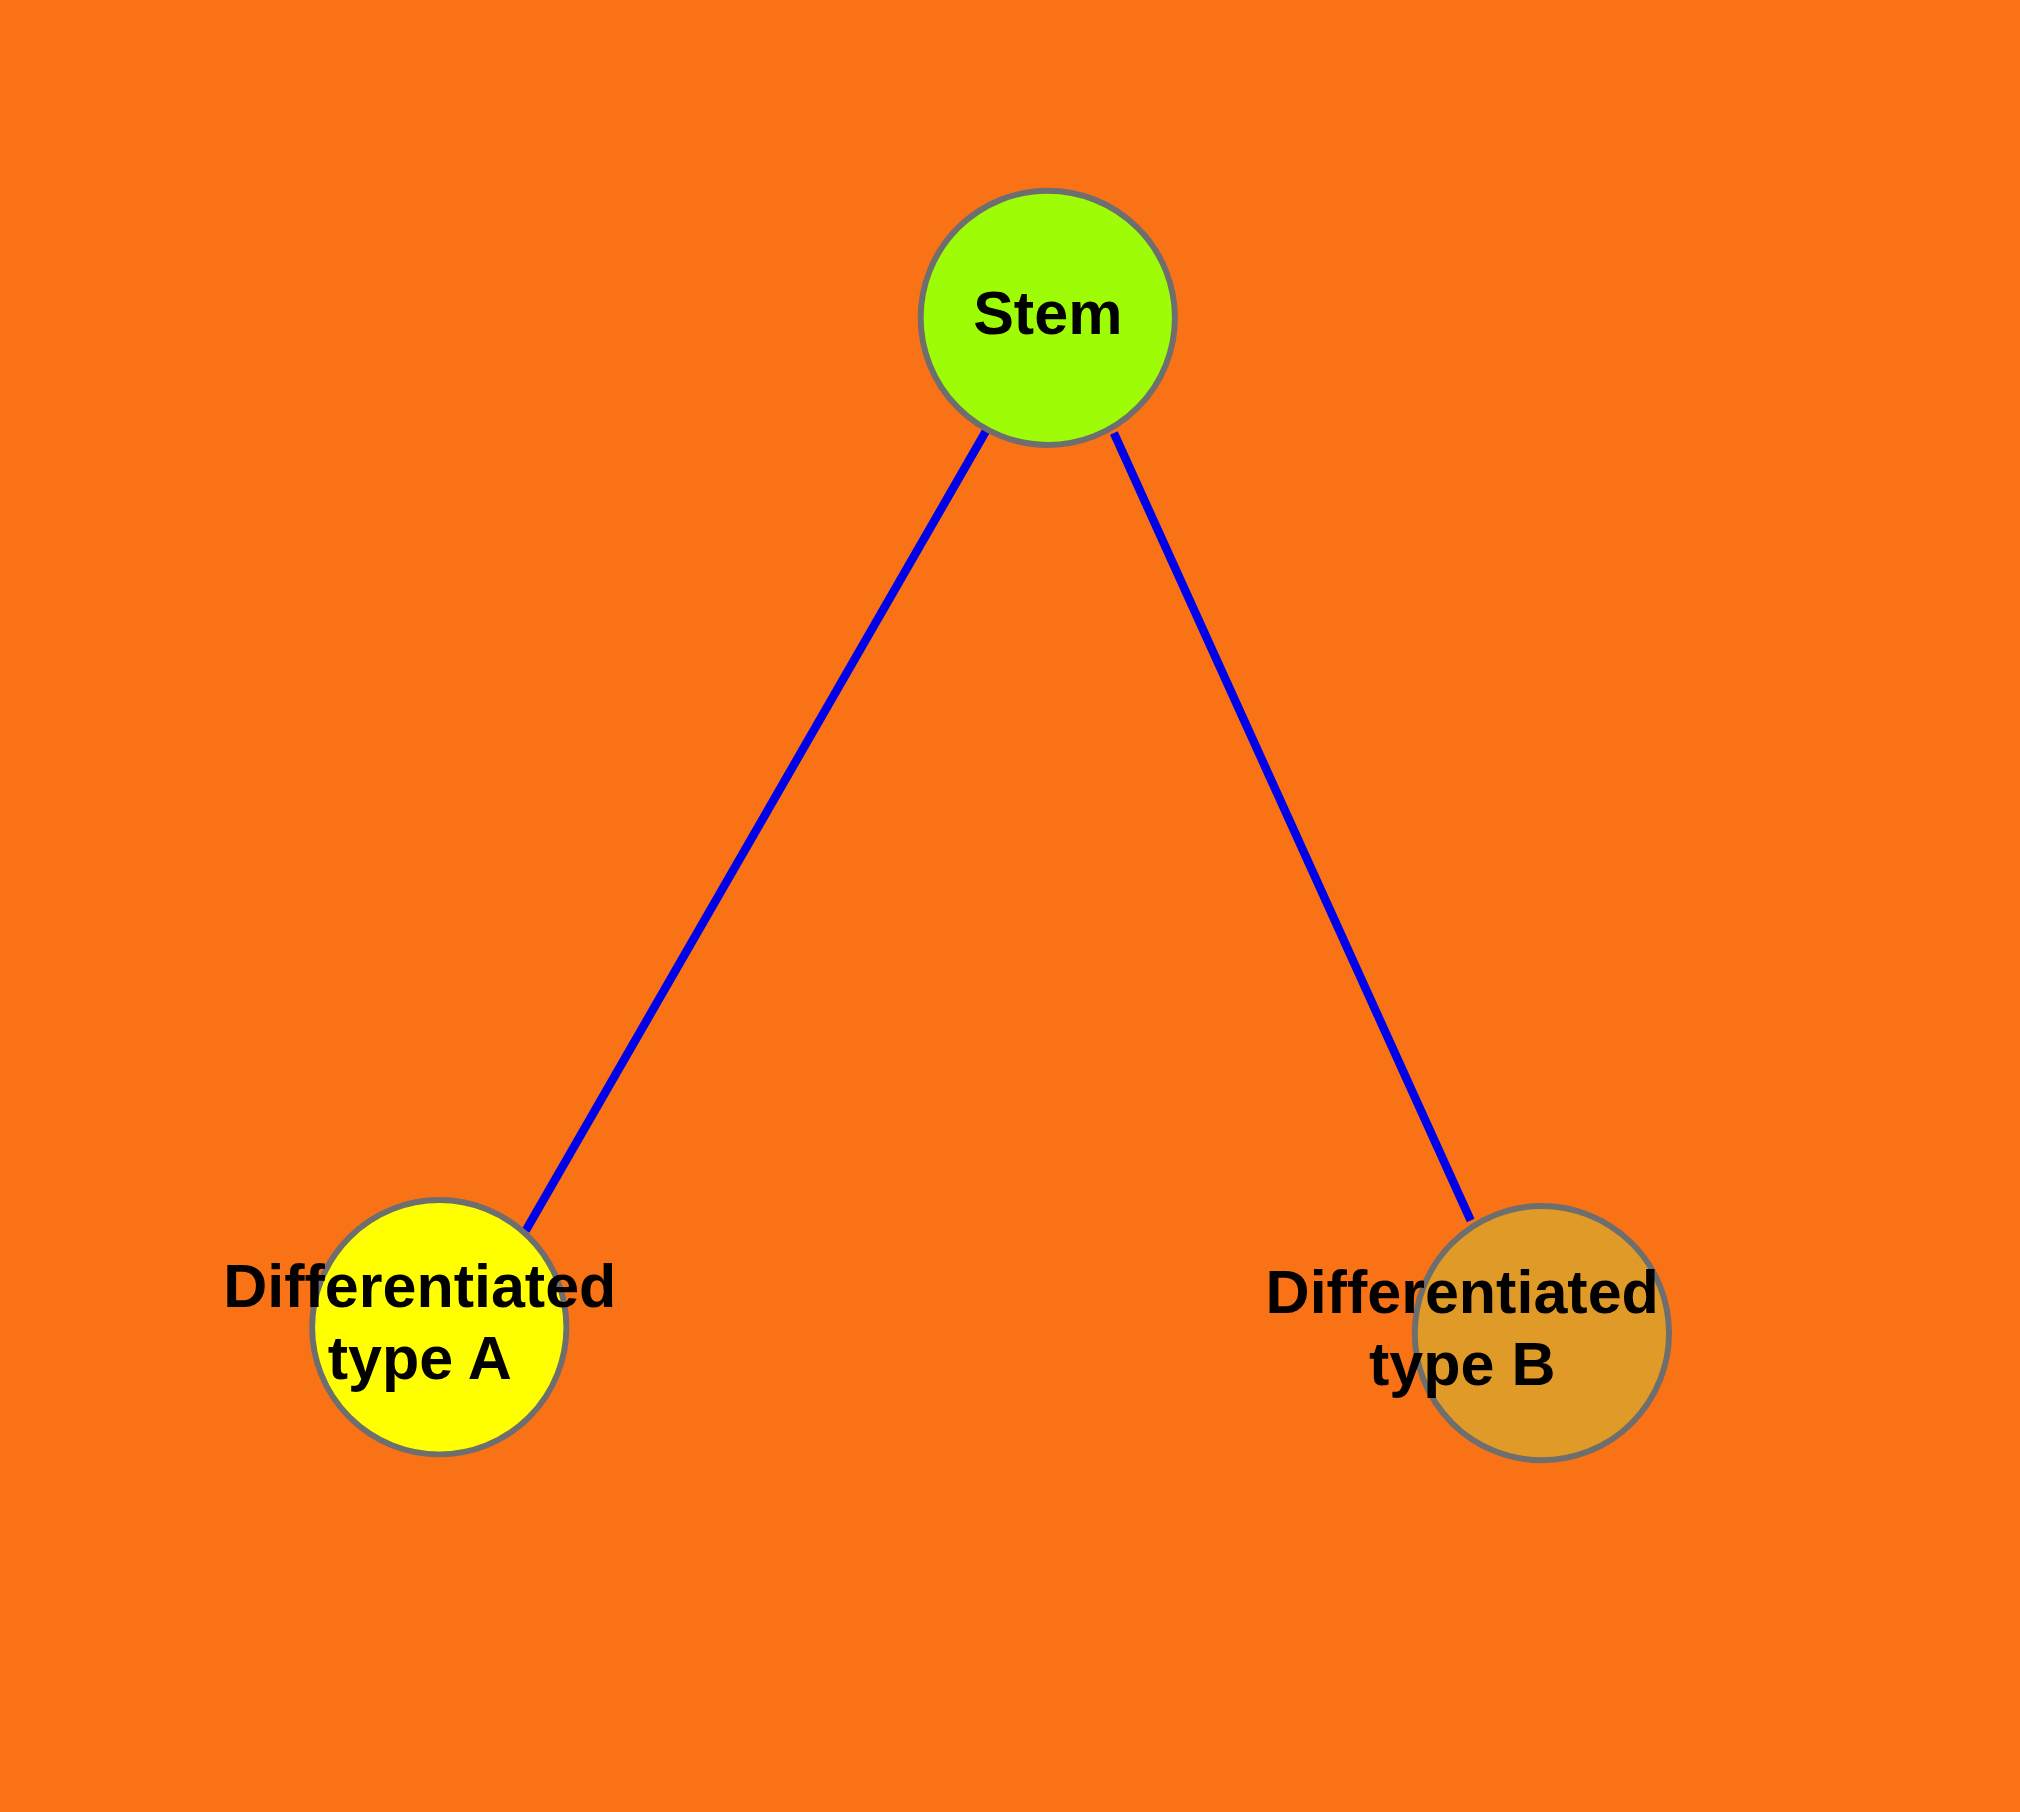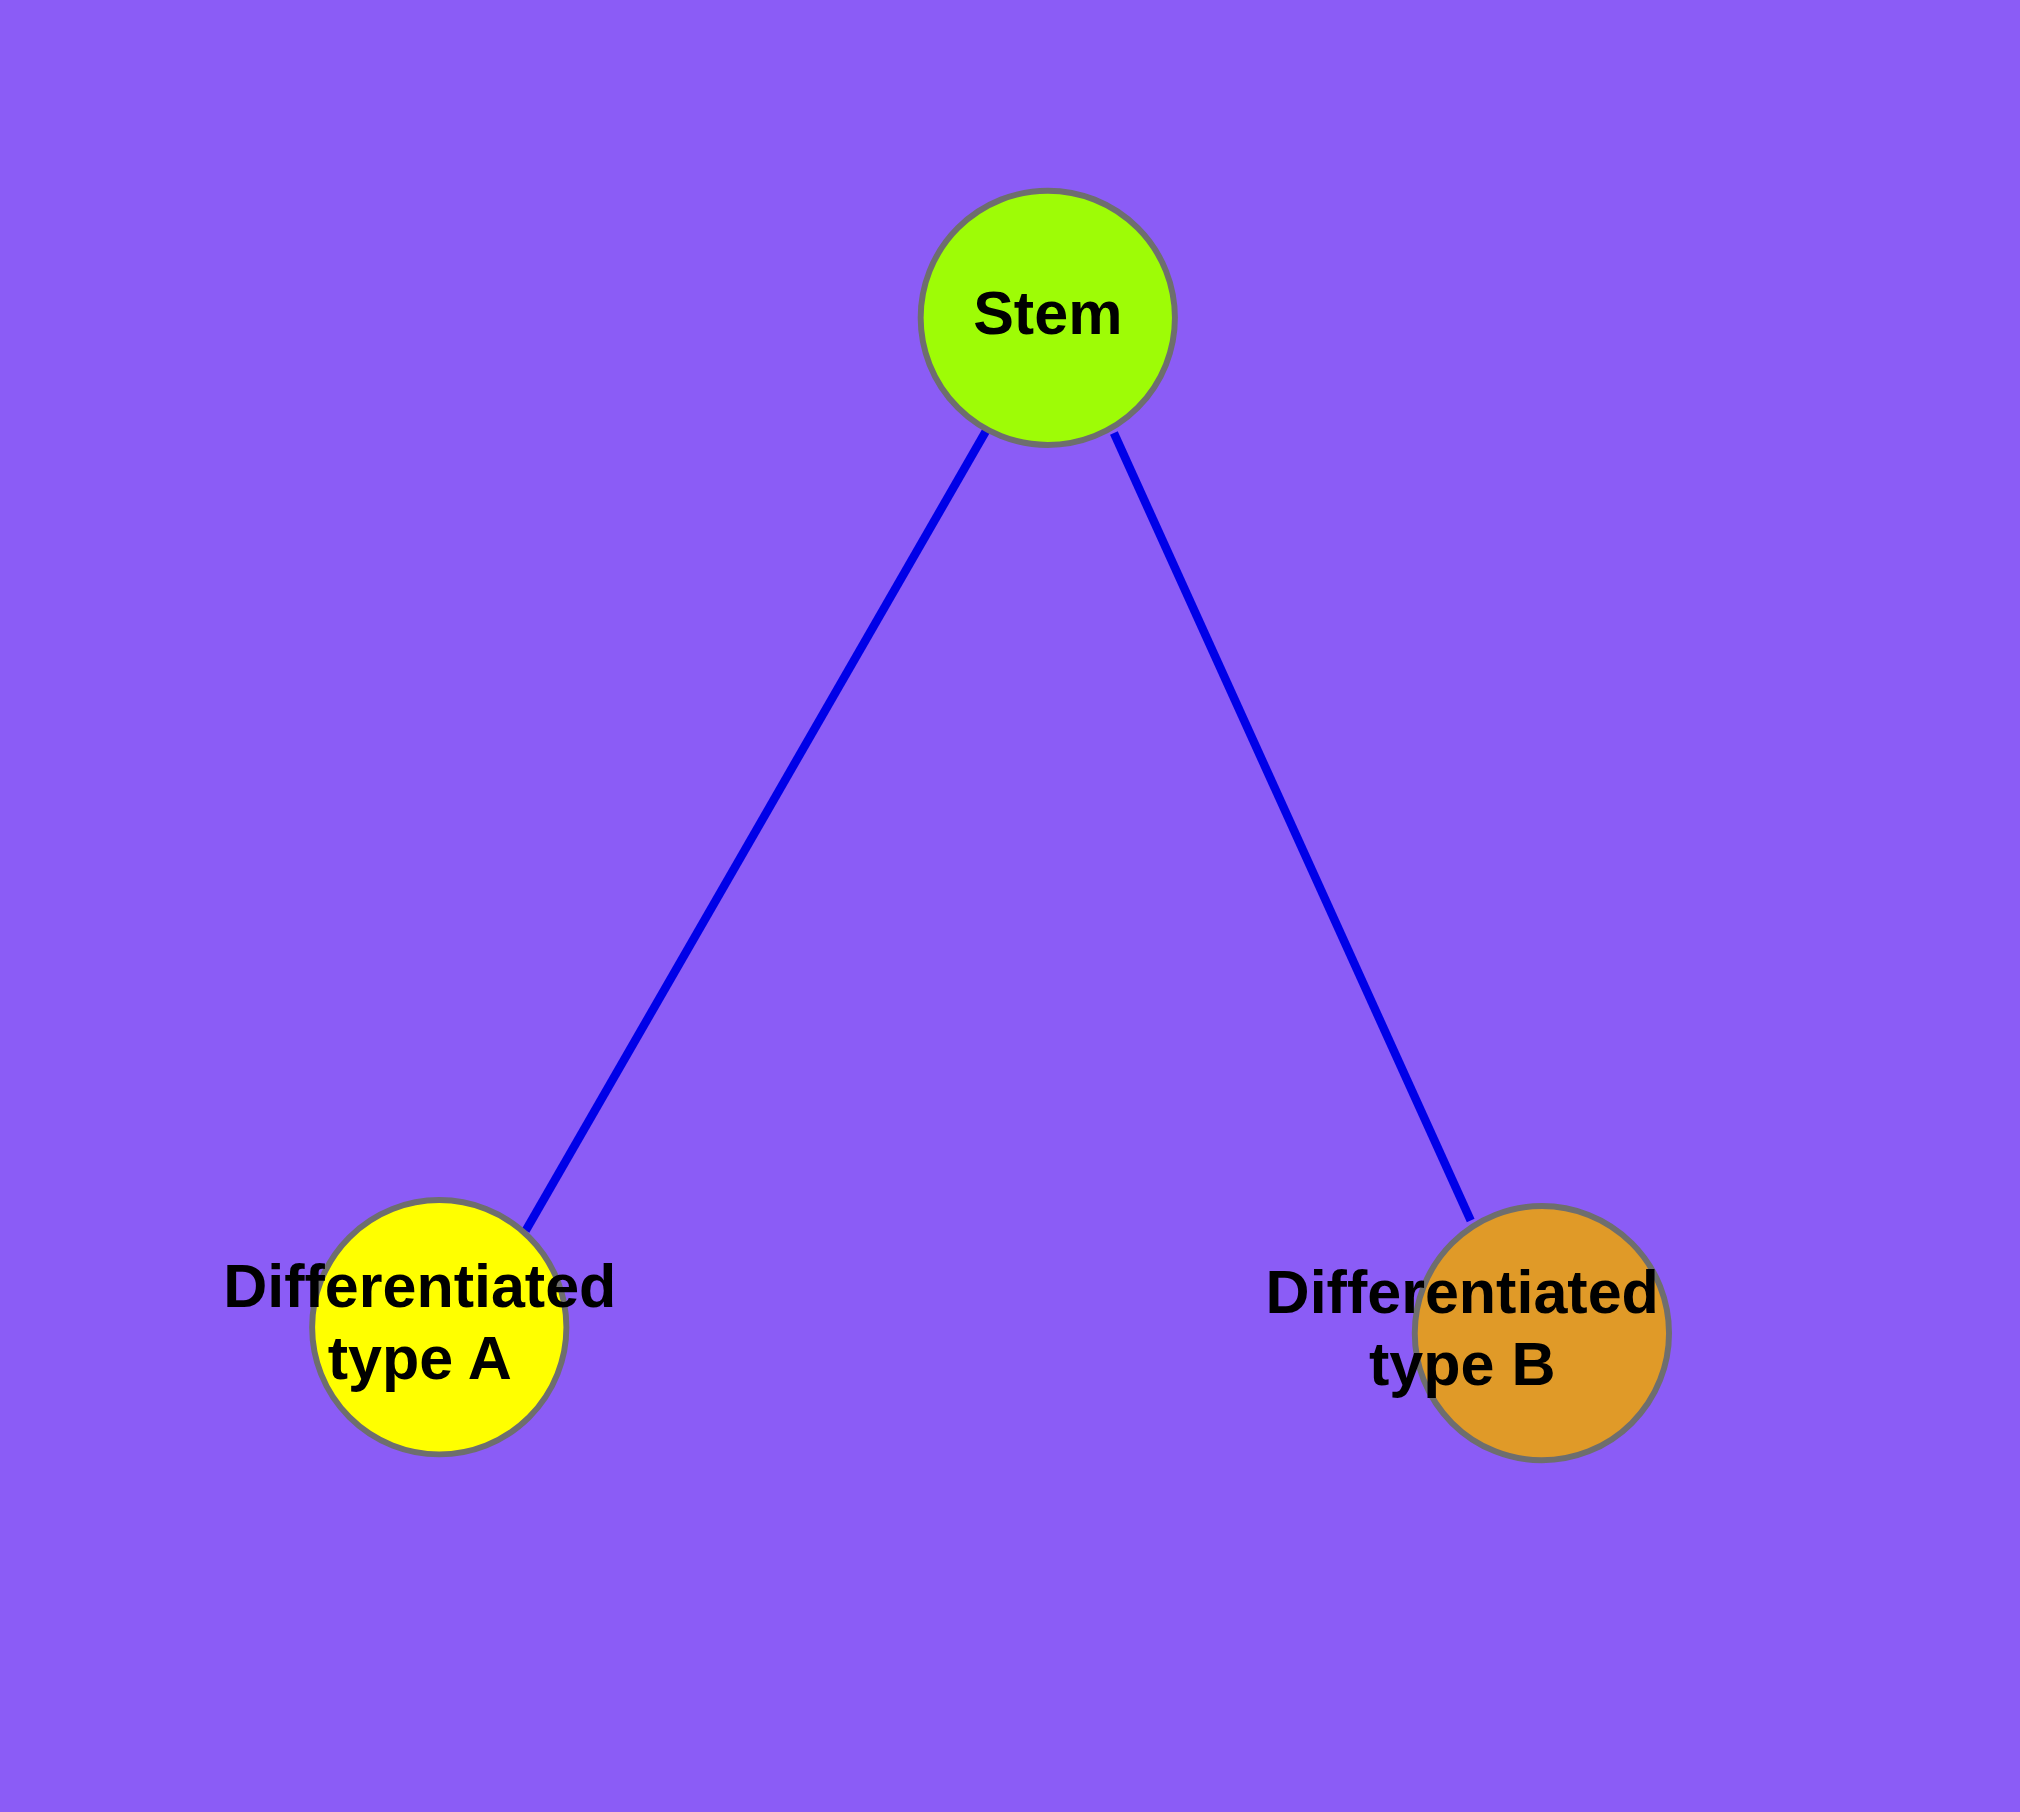--- a/index.html
+++ b/index.html
@@ -4,21 +4,21 @@
 <style>
   html, body {
     margin: 0;
     padding: 0;
     background: #ccccfa;
   }
   #canvas {
     position: relative;
     width: 2021px;
     height: 1812px;
-    background: #8b5cf6;
+    background: #f97316;
     overflow: hidden;
     font-family: "Liberation Sans", sans-serif;
   }
   #graph-svg {
     position: absolute;
     top: 0;
     left: 0;
     width: 2021px;
     height: 1812px;
     display: block;

